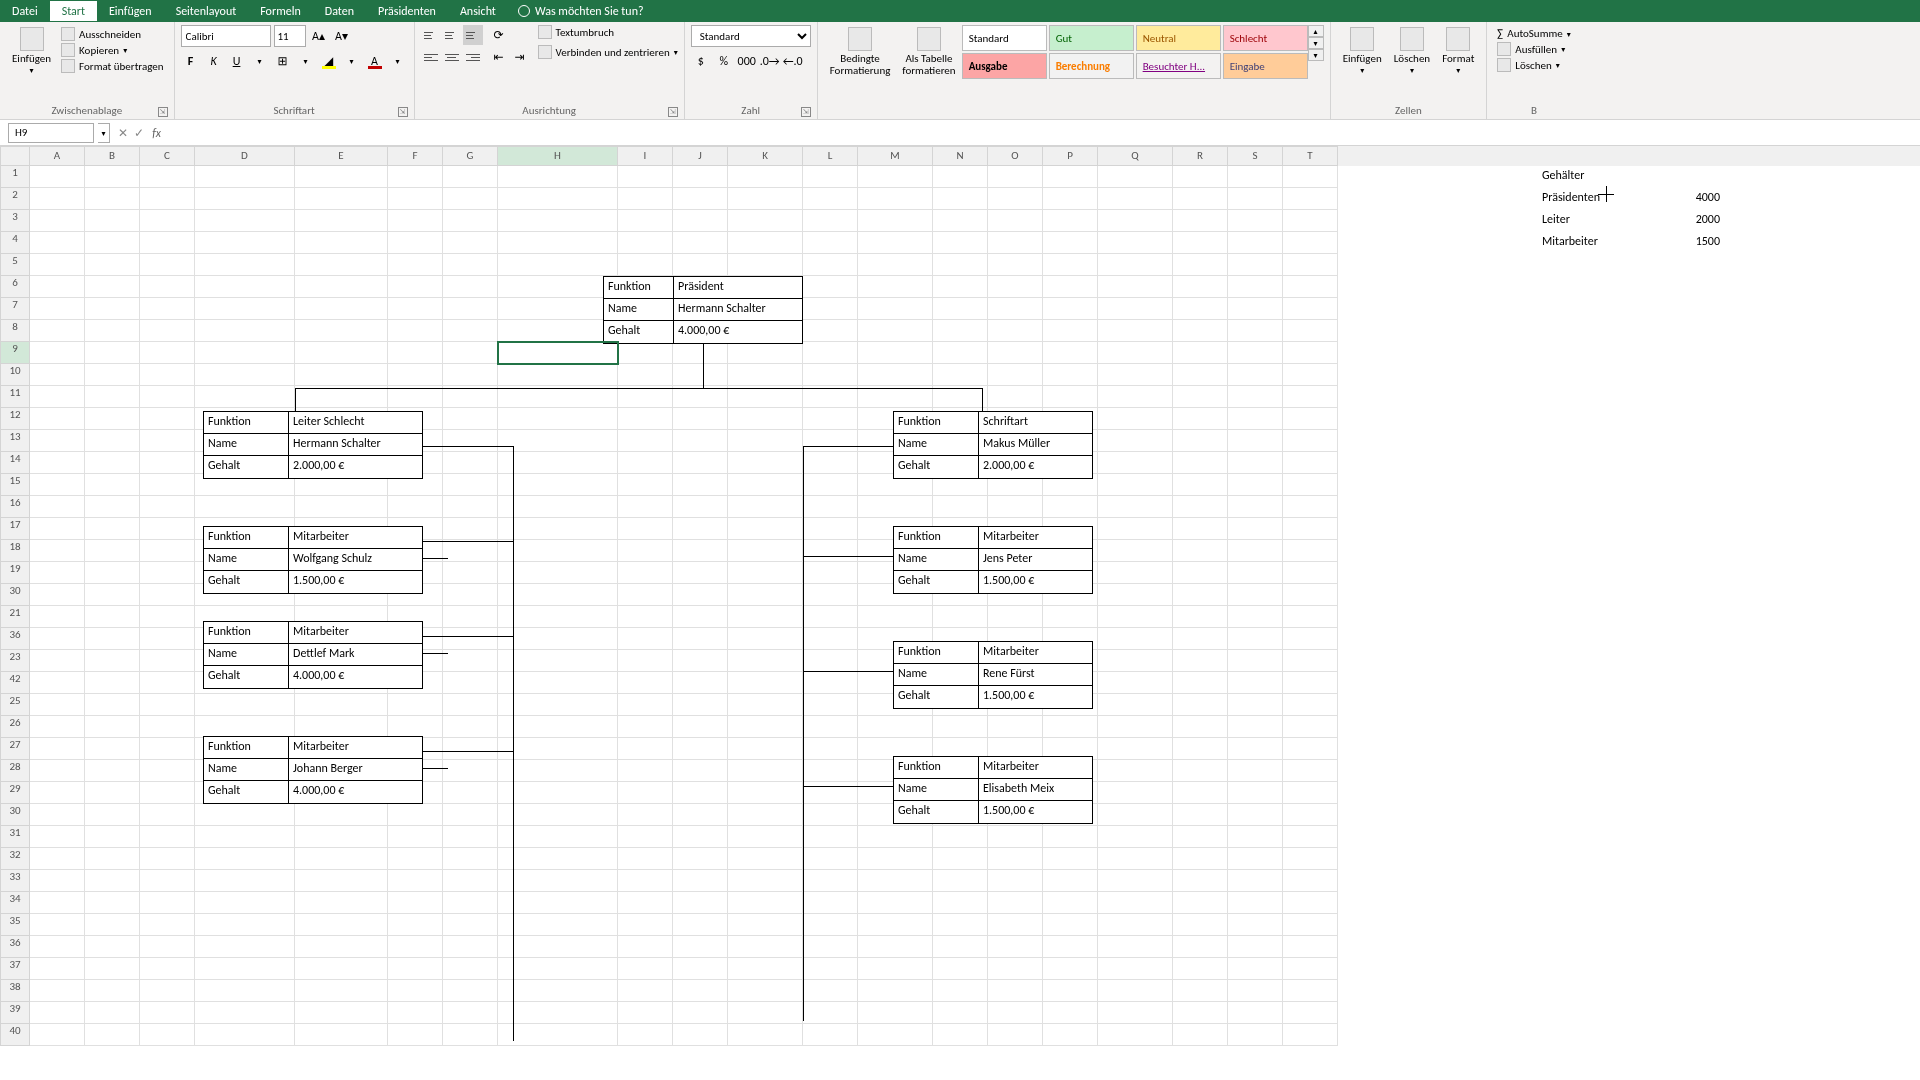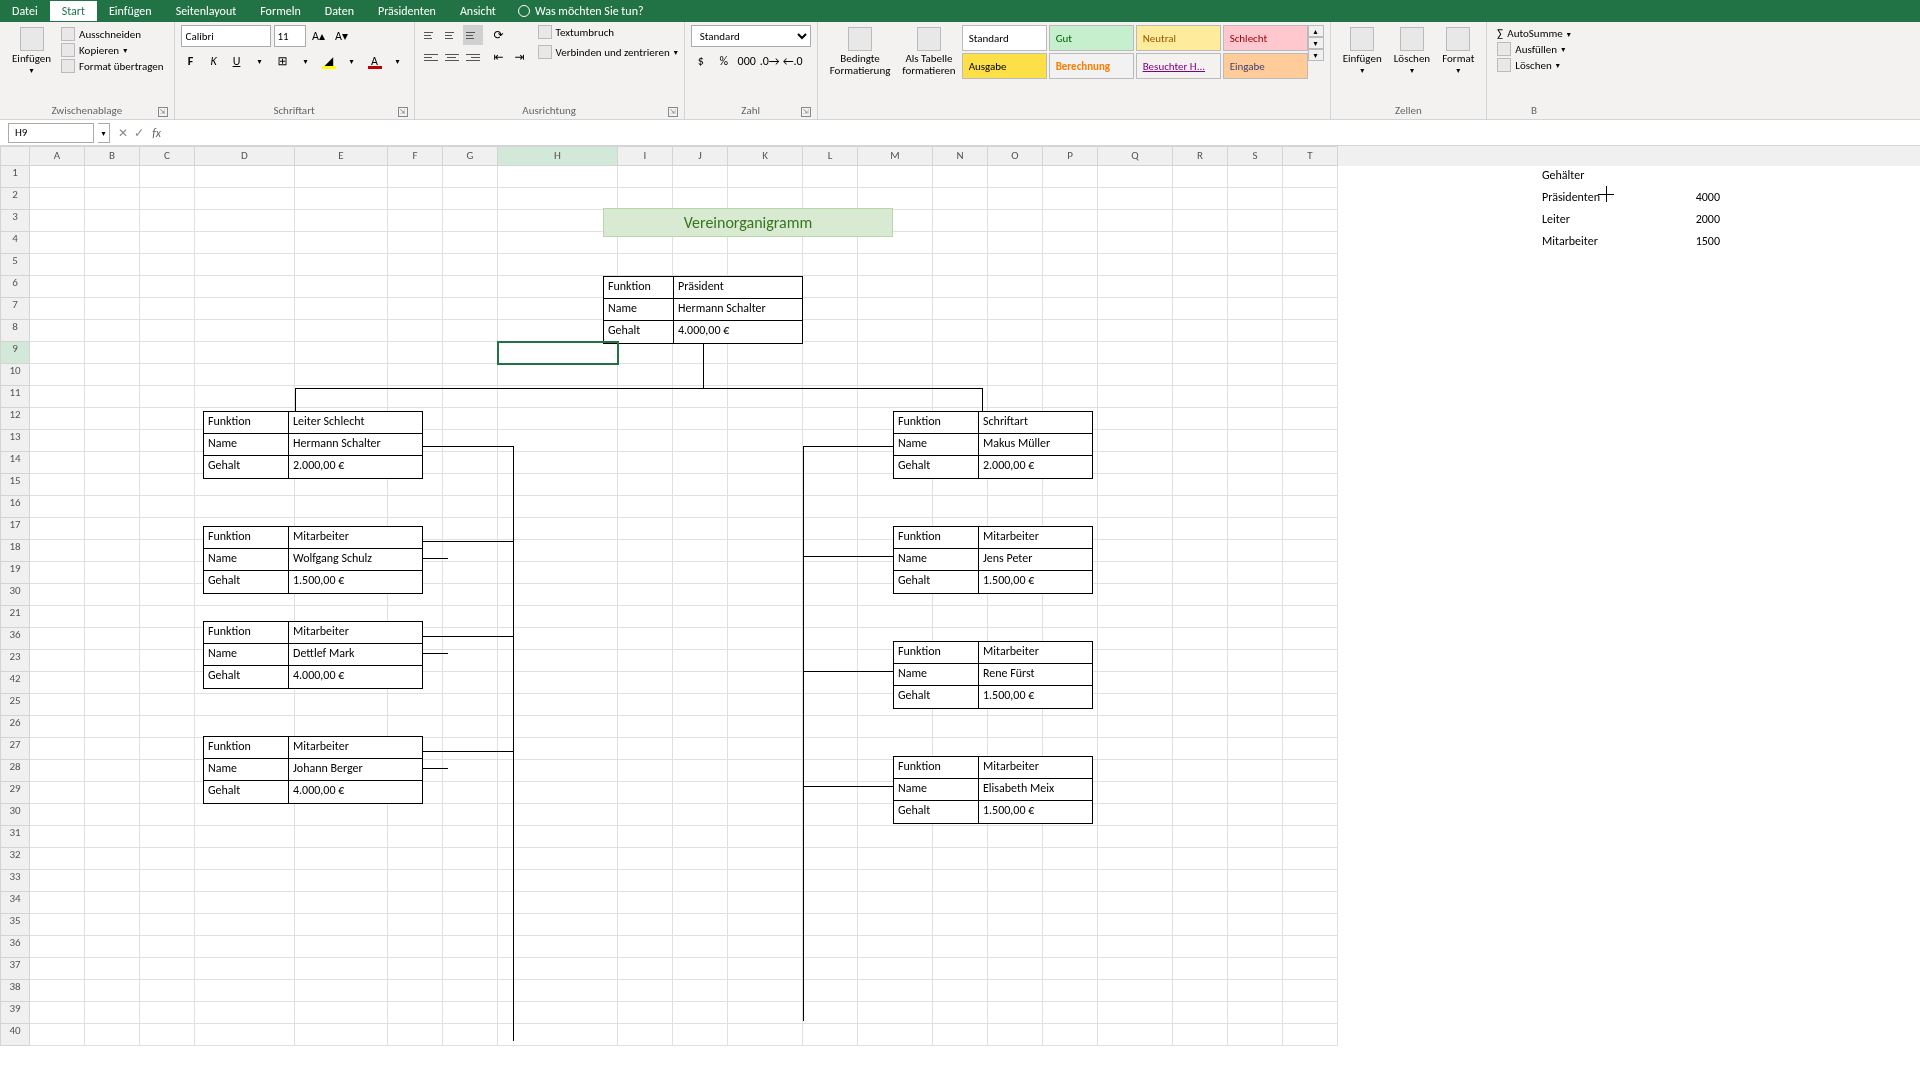--- a/index.html
+++ b/index.html
@@ -253,21 +253,21 @@
 formatieren</div>
       </div>
       <div class="style-gallery">
         <div class="style-row">
           <div class="style-cell" style="background:#fff;">Standard</div>
           <div class="style-cell" style="background:#c6efce;color:#006100;">Gut</div>
           <div class="style-cell" style="background:#ffeb9c;color:#9c5700;">Neutral</div>
           <div class="style-cell" style="background:#ffc7ce;color:#9c0006;">Schlecht</div>
         </div>
         <div class="style-row">
-          <div class="style-cell" style="background:#fde047;font-weight:normal;">Ausgabe</div>
+          <div class="style-cell" style="background:#fca5a5;font-weight:bold;">Ausgabe</div>
           <div class="style-cell" style="background:#f2f2f2;color:#fa7d00;font-weight:bold;">Berechnung</div>
           <div class="style-cell" style="color:#800080;text-decoration:underline;">Besuchter H...</div>
           <div class="style-cell" style="background:#ffcc99;color:#3f3f76;">Eingabe</div>
         </div>
       </div>
       <div class="style-scroll">
           <div>▴</div>
           <div>▾</div>
           <div>▾</div>
         </div>
@@ -1271,21 +1271,20 @@
         <div class="cell" style="width: 55px;"></div>
         <div class="cell" style="width: 55px;"></div>
         <div class="cell" style="width: 55px;"></div>
         <div class="cell" style="width: 75px;"></div>
         <div class="cell" style="width: 55px;"></div>
         <div class="cell" style="width: 55px;"></div>
         <div class="cell" style="width: 55px;"></div>
       </div>
     </div>
 
-  <div class="title-box" style="left:603px;top:62px;width:290px;">Vereinorganigramm</div>
 
   <div class="box" style="left:603px;top:130px;width:200px;">
     <div class="r">
         <div class="lab" style="width:70px">Funktion</div>
         <div class="val">Präsident</div>
       </div>
     <div class="r">
         <div class="lab" style="width:70px">Name</div>
         <div class="val">Hermann Schalter</div>
       </div>

